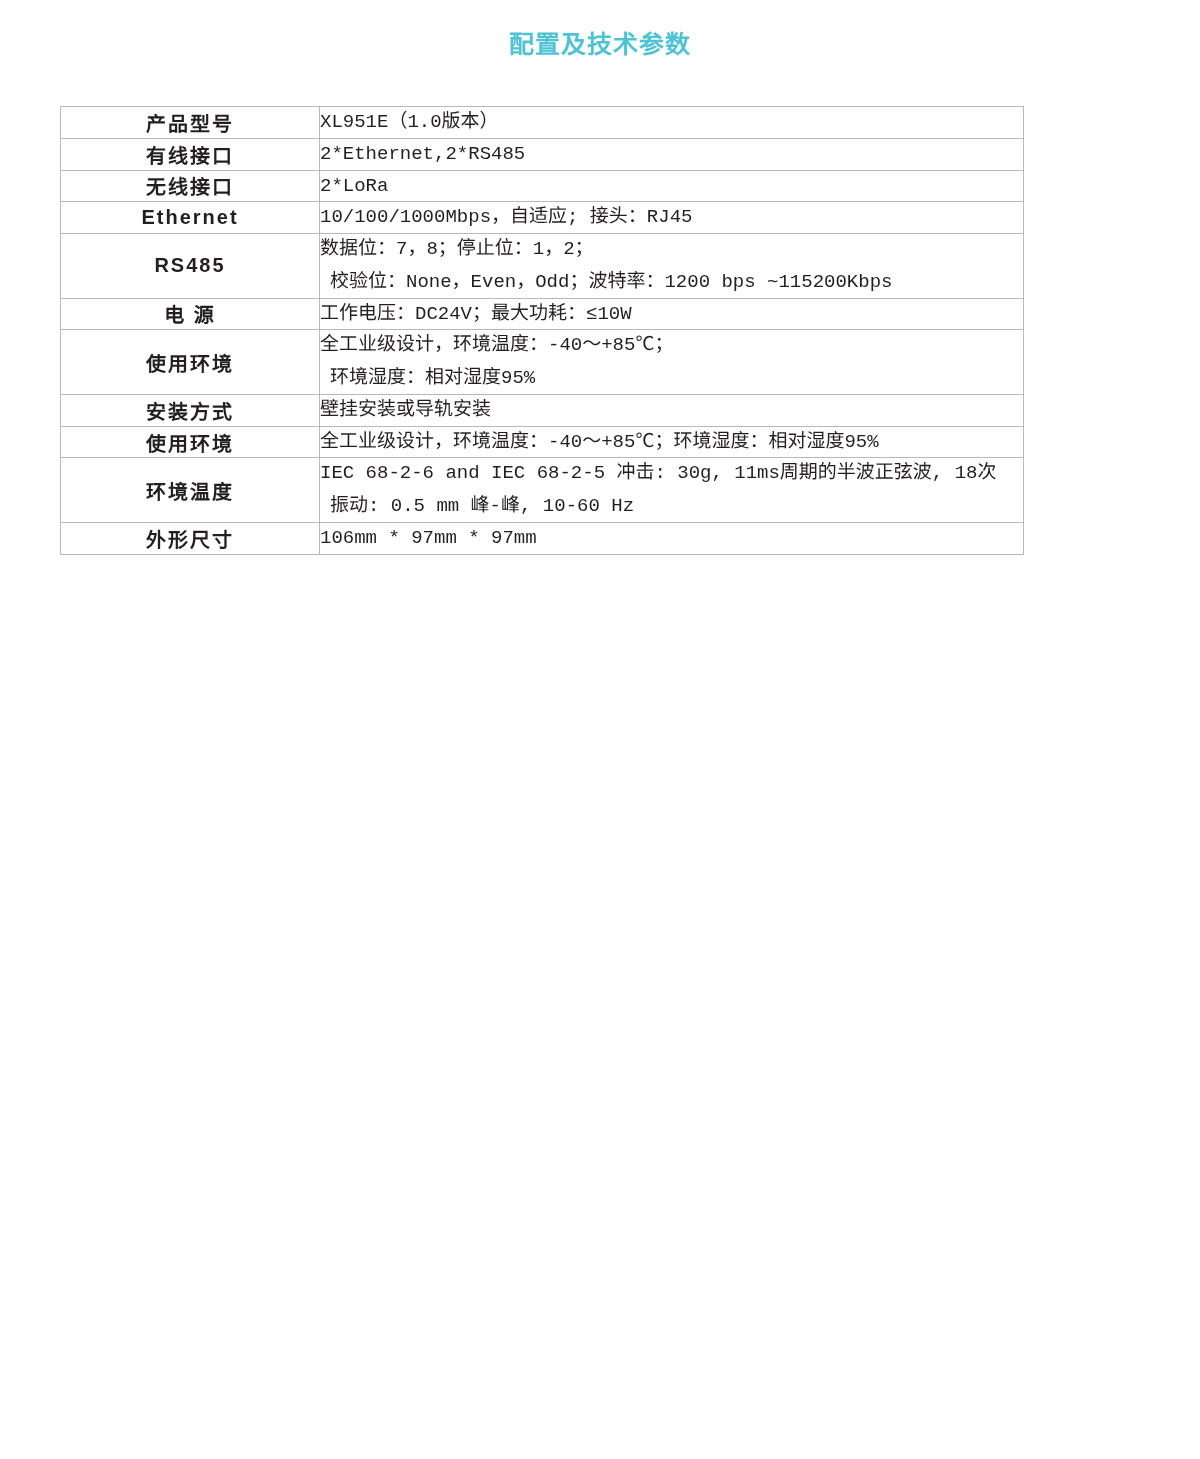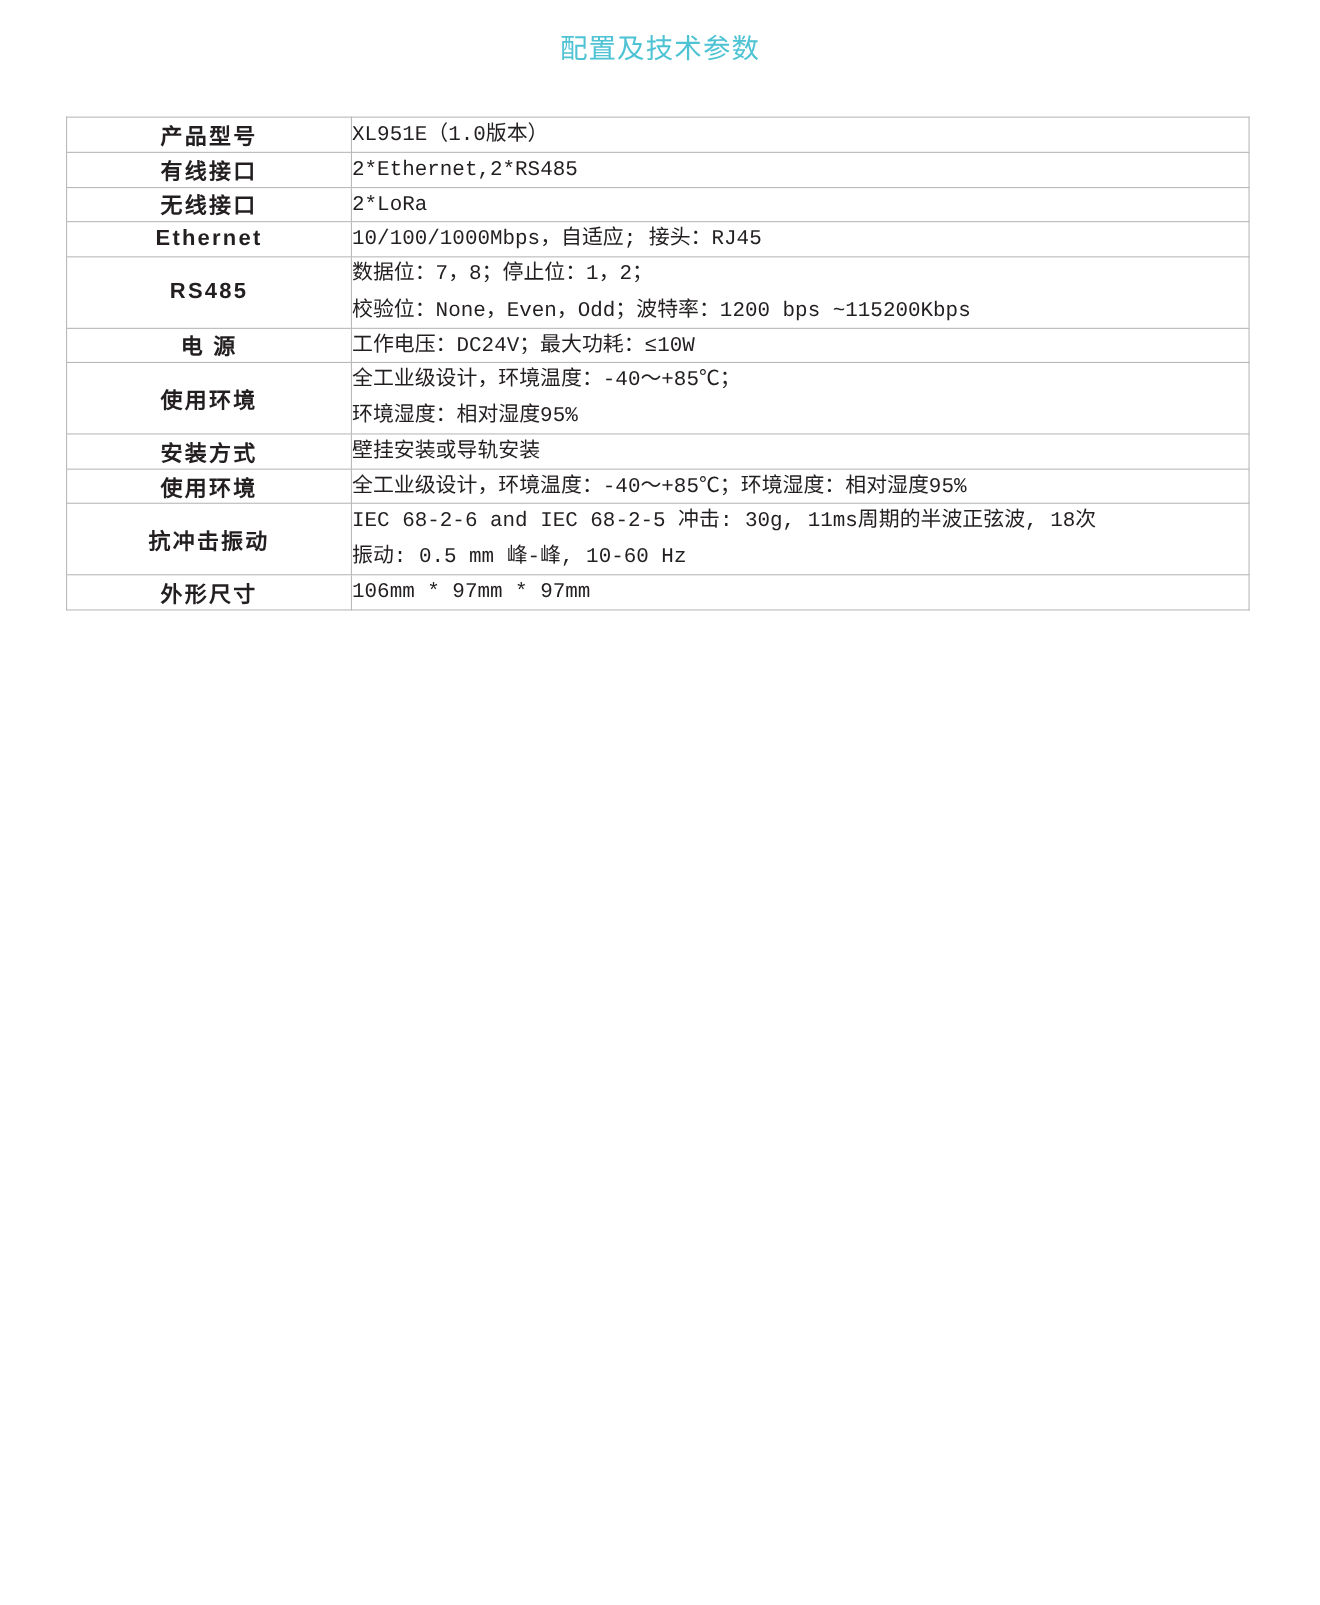--- a/index.html
+++ b/index.html
@@ -16,31 +16,31 @@
   .page {
     width: 1200px;
     min-height: 1459px;
     position: relative;
     box-sizing: border-box;
   }
   .doc-title {
     text-align: center;
     color: #4dc3d4;
     font-size: 25px;
-    font-weight: 400;
+    font-weight: 700;
     letter-spacing: 1px;
     padding-top: 24px;
     padding-bottom: 10px;
   }
   .spec-table-wrap {
     margin: 36px 60px 0 60px;
   }
   table.spec-table {
     border-collapse: collapse;
-    width: 1076px;
+    width: 964px;
     table-layout: fixed;
   }
   table.spec-table td {
     border: 1px solid #b9b9b9;
     vertical-align: middle;
     padding: 0;
   }
   td.label-cell {
     width: 258px;
     text-align: center;
@@ -58,20 +58,21 @@
     padding: 20px 10px 20px 22px;
     line-height: 1.62;
   }
   .value-line {
     display: block;
     white-space: pre-wrap;
     font-family: Liberation Mono, monospace;
   }
   .value-line + .value-line {
     margin-top: 2px;
+    margin-left: 10px;
   }
 </style>
 </head>
 <body>
 
 <div class="page">
 
   <div class="doc-title">配置及技术参数</div>
 
   <div class="spec-table-wrap">
@@ -127,21 +128,21 @@
               <span class="value-line">壁挂安装或导轨安装</span>
             </td>
           </tr>
           <tr>
             <td class="label-cell">使用环境</td>
             <td class="value-cell">
               <span class="value-line">全工业级设计，环境温度：-40～+85℃；环境湿度：相对湿度95%</span>
             </td>
           </tr>
           <tr>
-            <td class="label-cell">抗冲击振动</td>
+            <td class="label-cell">环境温度</td>
             <td class="value-cell">
               <span class="value-line">IEC 68-2-6 and IEC 68-2-5 冲击: 30g, 11ms周期的半波正弦波, 18次</span>
               <span class="value-line">振动: 0.5 mm 峰-峰, 10-60 Hz</span>
             </td>
           </tr>
           <tr>
             <td class="label-cell">外形尺寸</td>
             <td class="value-cell">
               <span class="value-line">106mm * 97mm * 97mm</span>
             </td>

